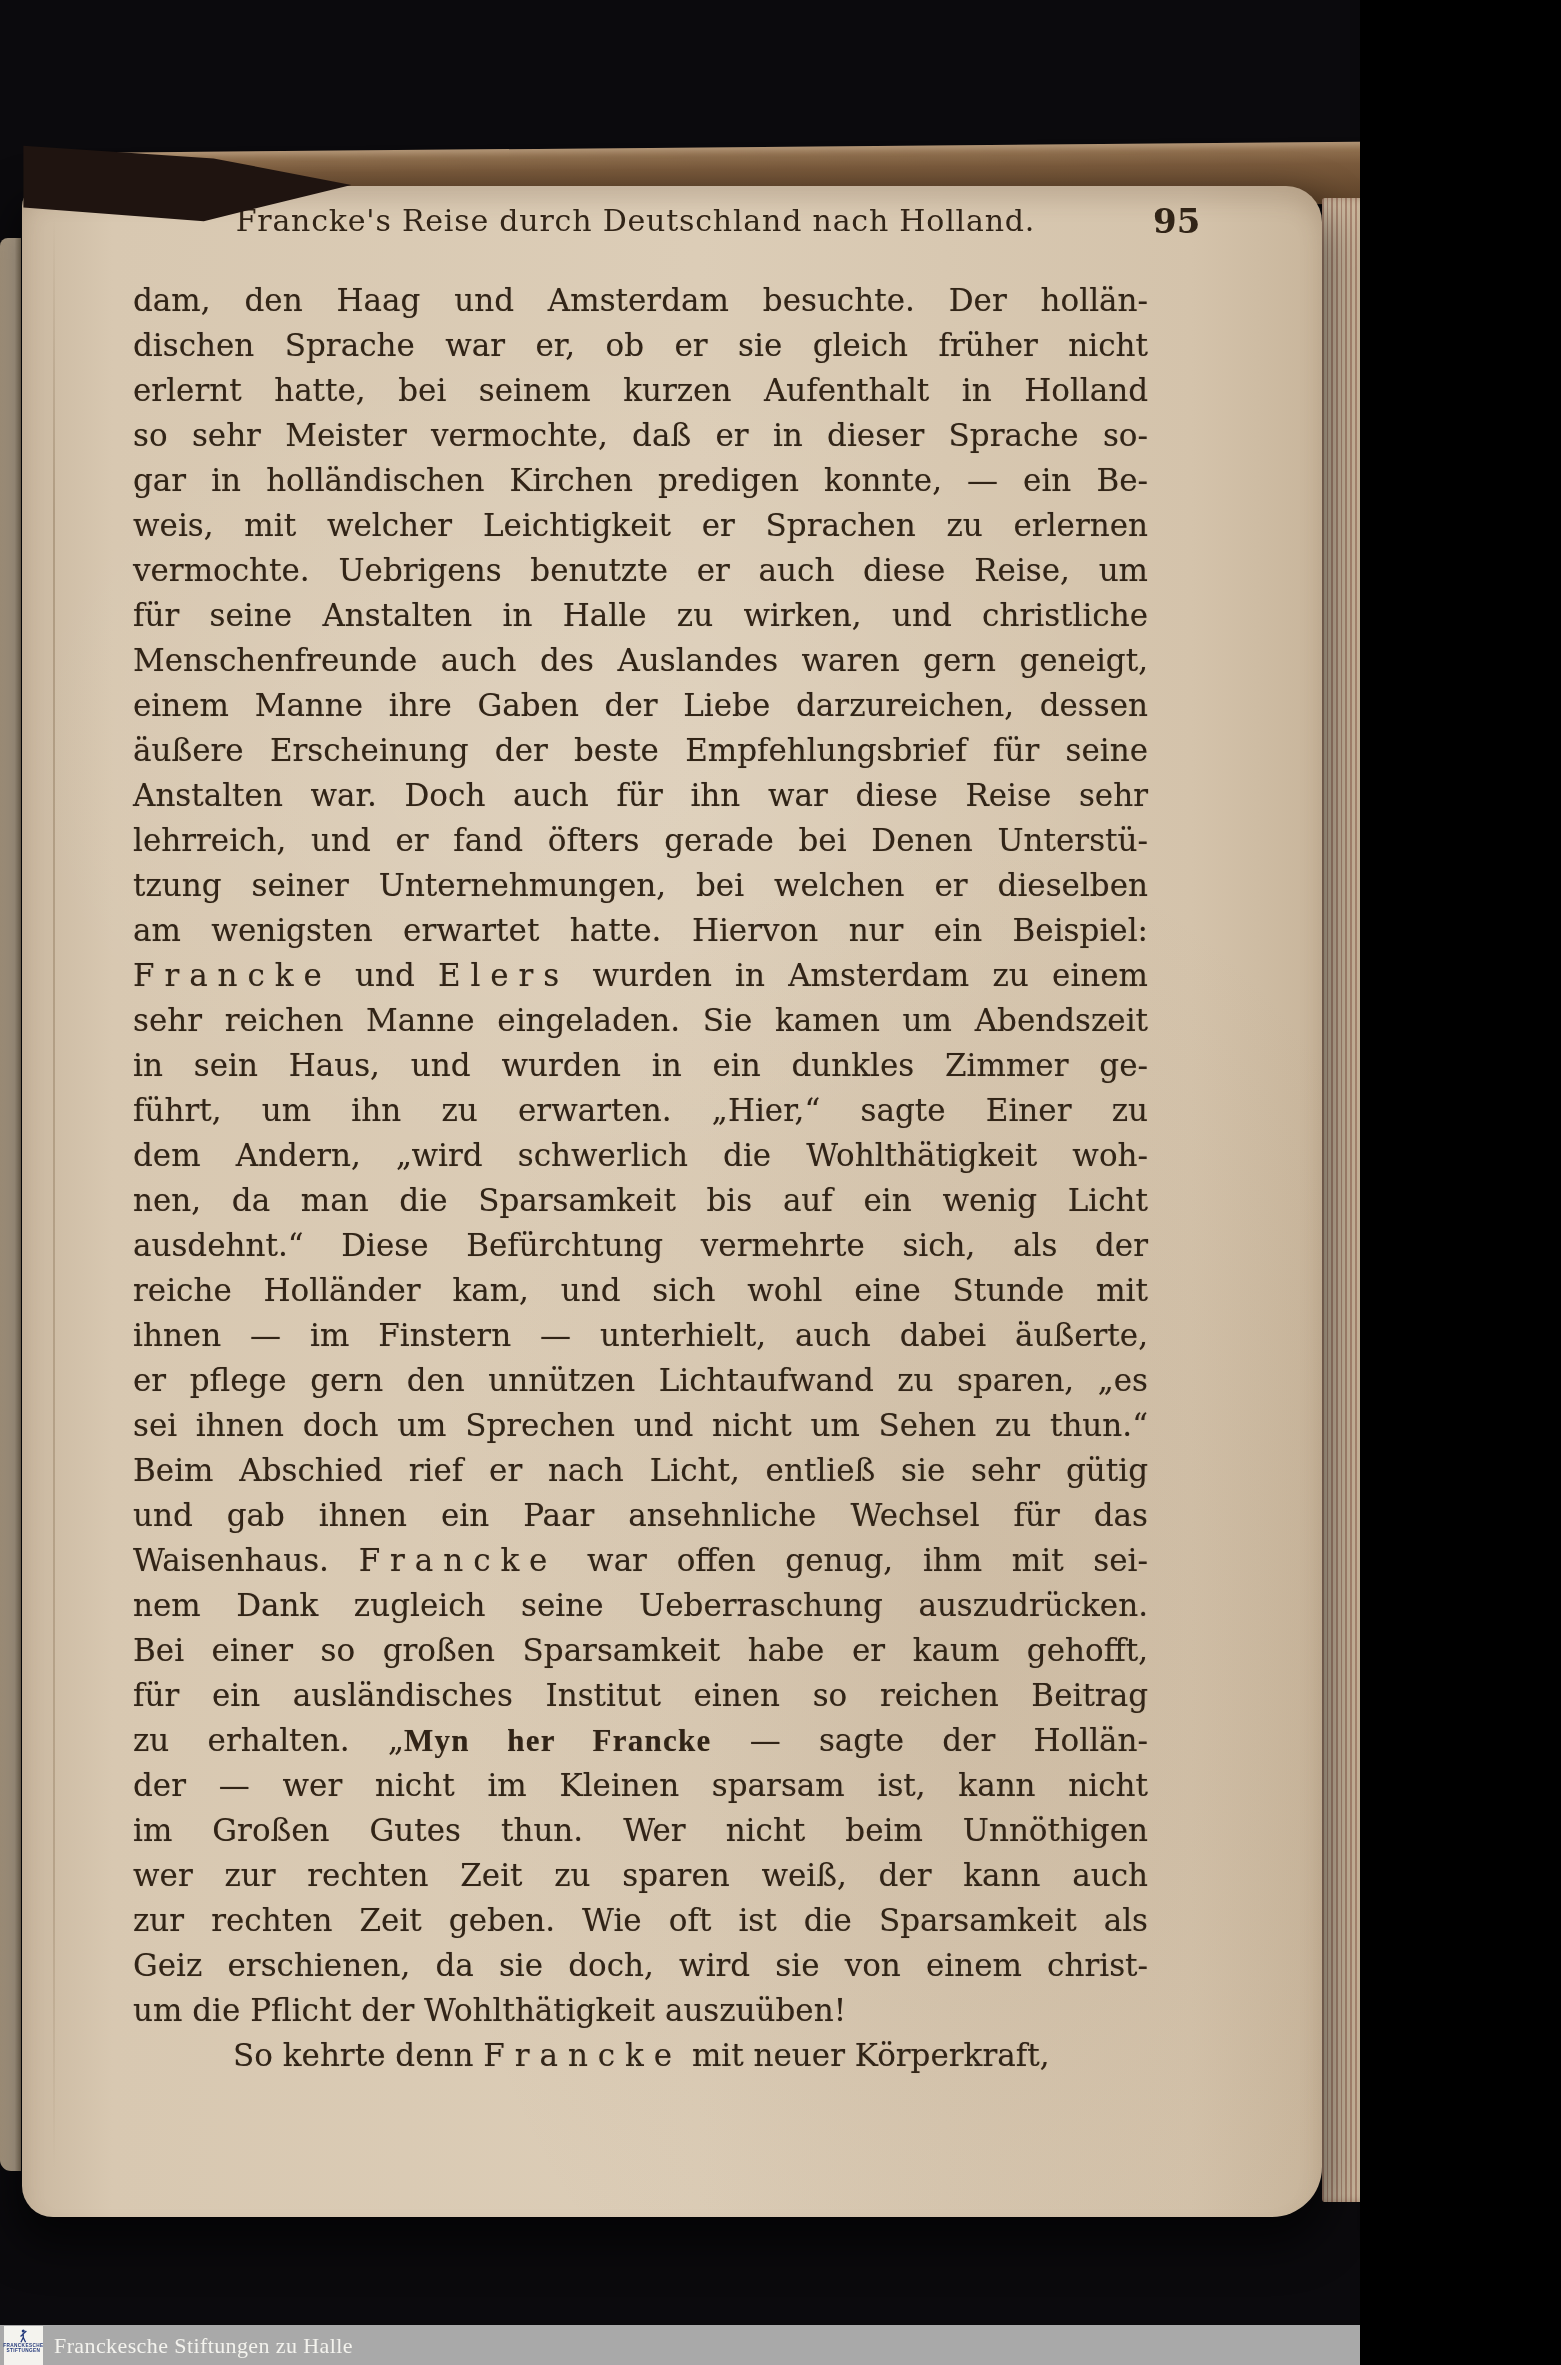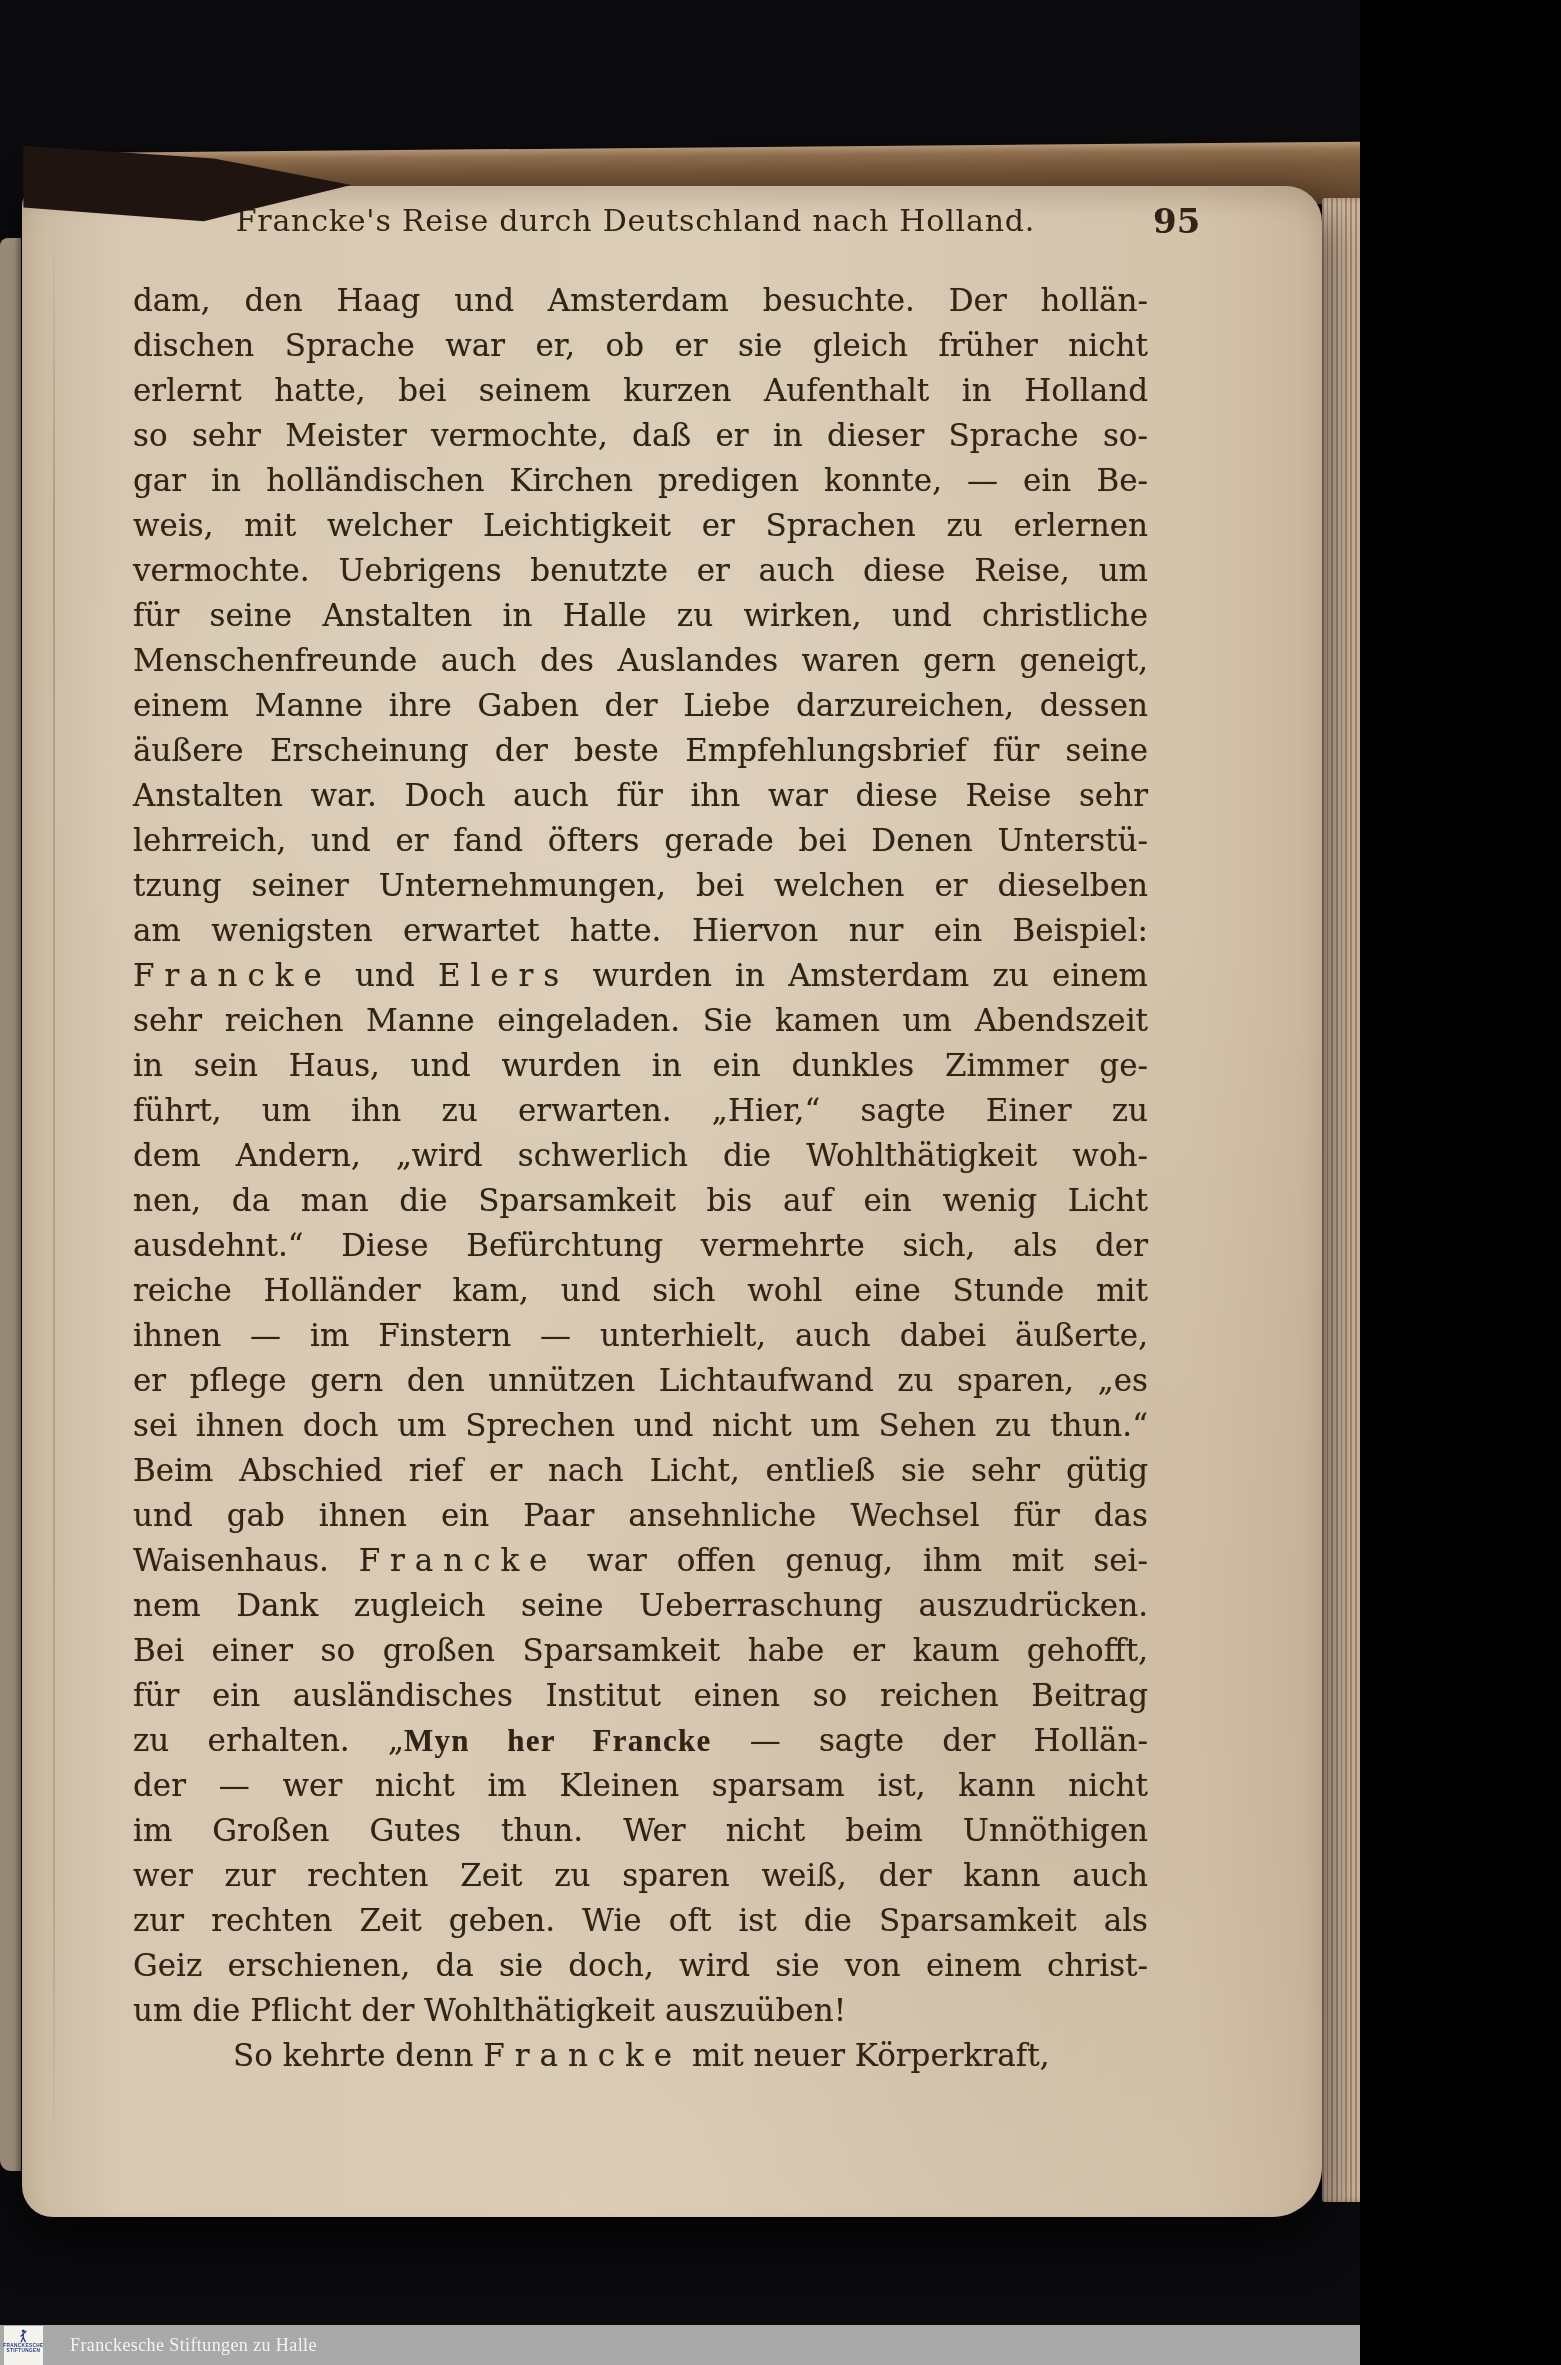--- a/index.html
+++ b/index.html
@@ -98,22 +98,22 @@
     position:absolute;left:3.9px;bottom:0.8px;width:39px;height:39px;
     background:#f4f3ee;display:flex;flex-direction:column;align-items:center;justify-content:flex-start;
     padding-top:2.3px;box-sizing:border-box;
   }
   .logo-box svg{display:block;}
   .logo-text{
     font-family:"Liberation Sans",sans-serif;font-size:4.7px;line-height:5.5px;
     color:var(--logo_blue,#23397b);text-align:center;letter-spacing:0.4px;font-weight:bold;
   }
   .institution-label{
-    position:absolute;left:70px;top:0;height:41px;line-height:41px;
-    font-family:"Liberation Serif",serif;font-size:18px;color:#f4f3ee;letter-spacing:0.4px;
+    position:absolute;left:54px;top:0;height:41px;line-height:41px;
+    font-family:"Liberation Serif",serif;font-size:22px;color:#f4f3ee;letter-spacing:0.4px;
   }
   .dfg-logo{
     position:absolute;right:12.5px;top:0;height:41px;line-height:42px;
     font-family:"Liberation Sans",sans-serif;font-weight:800;font-size:28px;
     color:#000000;letter-spacing:2.3px;
   }
 </style>
 </head>
 <body>
 

